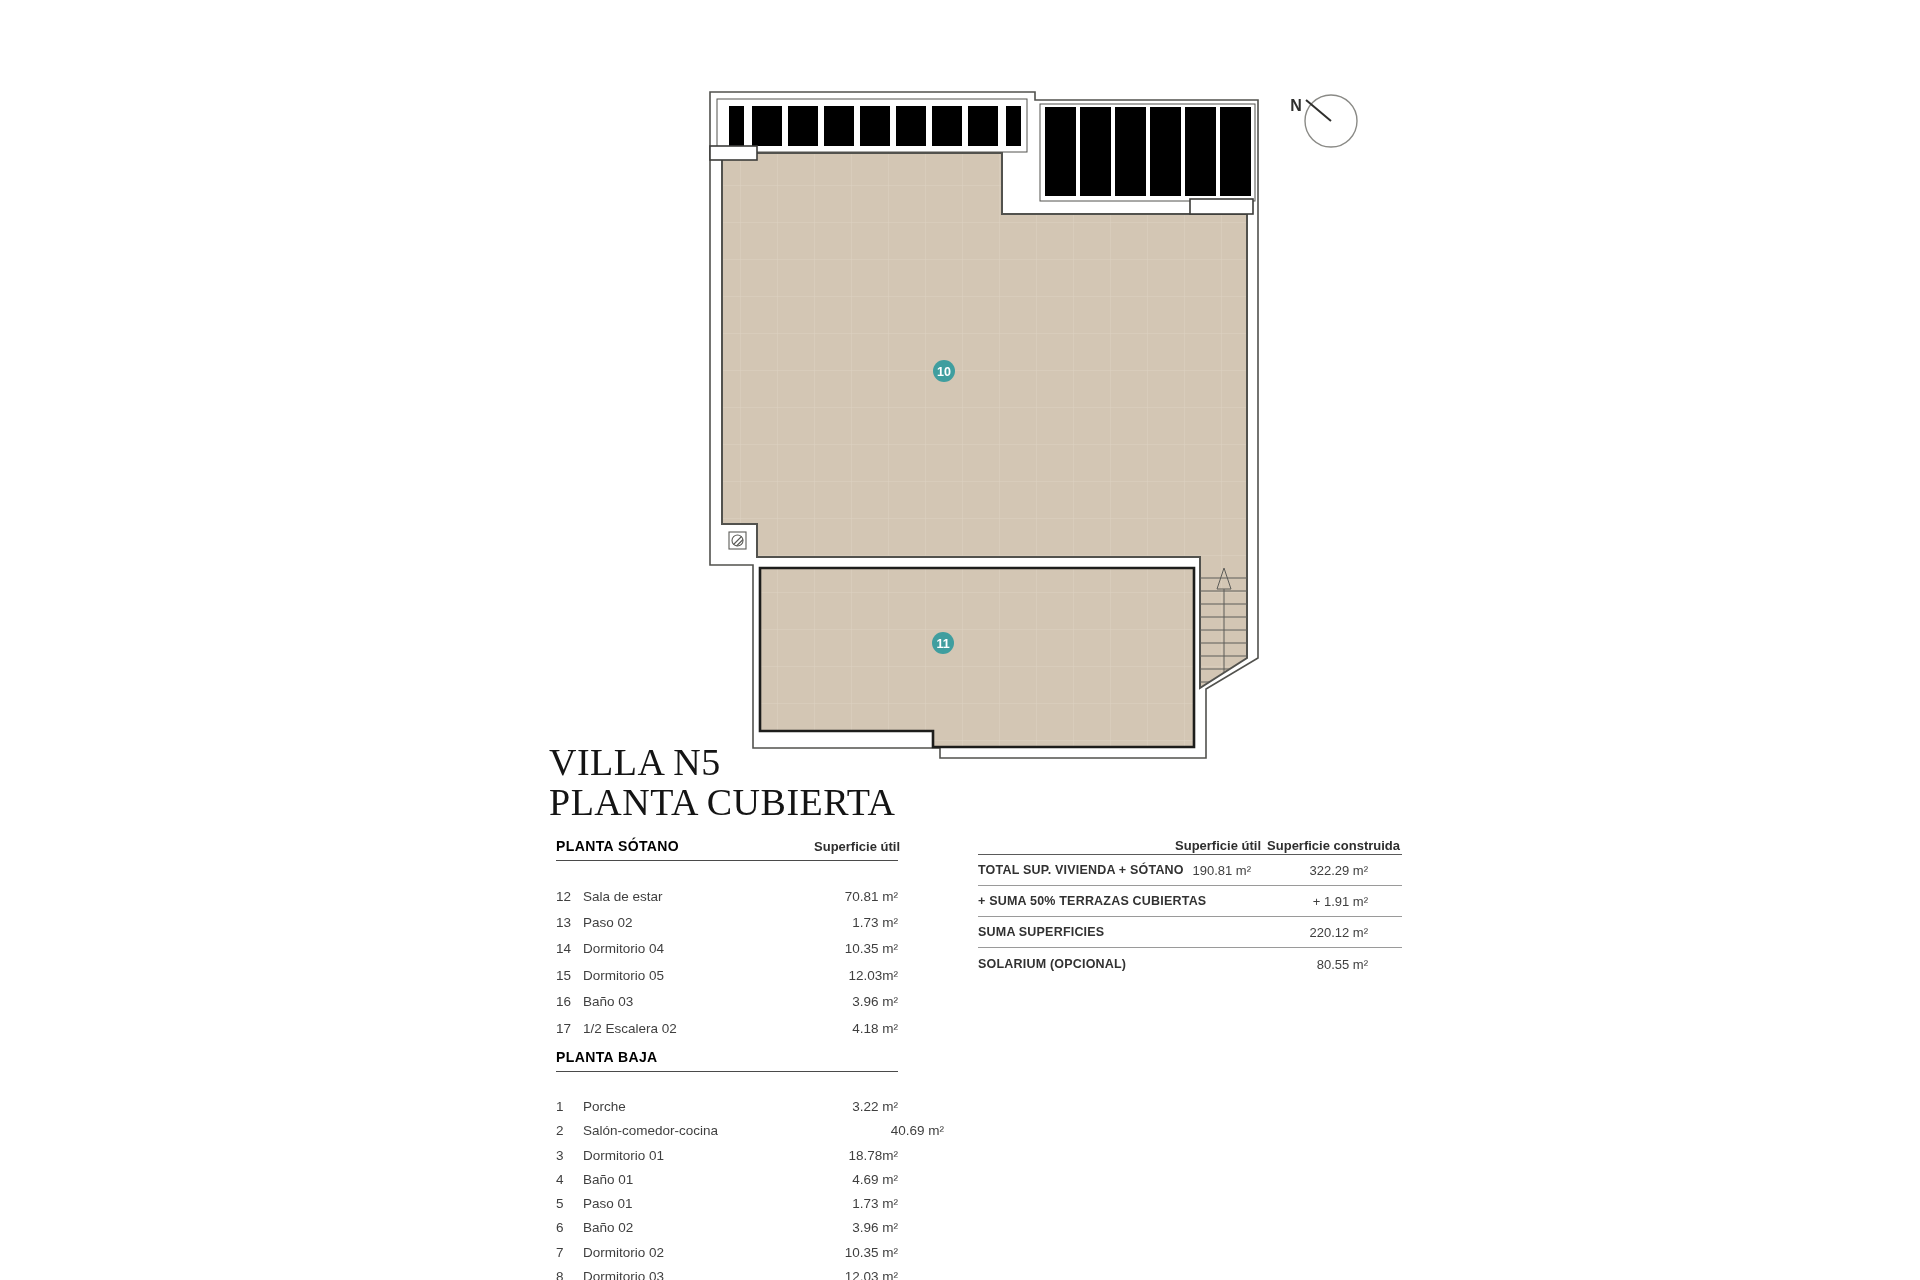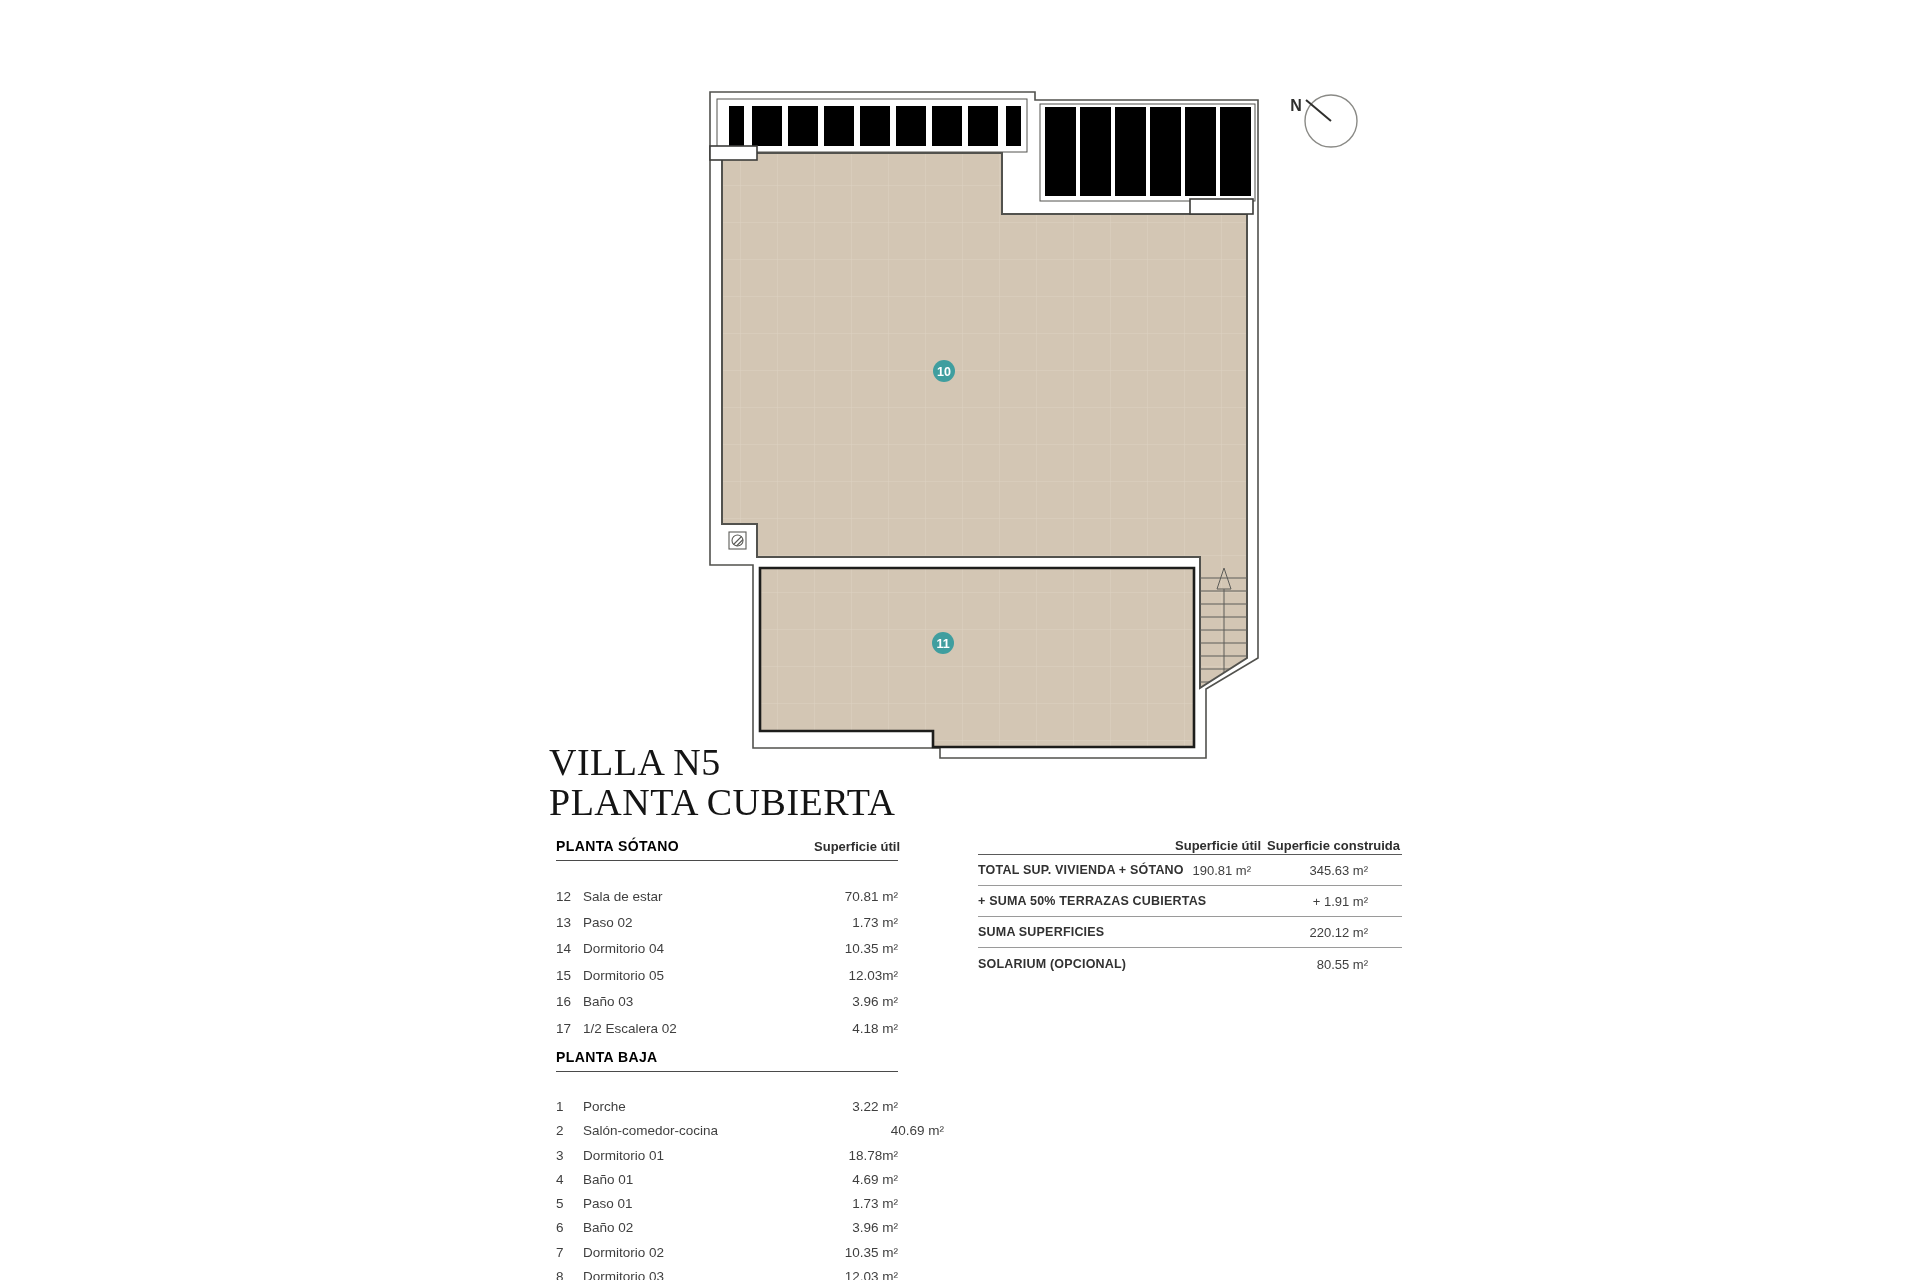--- a/index.html
+++ b/index.html
@@ -237,21 +237,21 @@
   </div>
 
   <div class="tbl-right">
     <div class="shead">
       <span class="h1">Superficie útil</span>
       <span class="h2">Superficie construida</span>
     </div>
     <div class="srow">
       <span class="lbl">TOTAL SUP. VIVIENDA + SÓTANO</span>
       <span class="v1">190.81  m²</span>
-      <span class="v2">345.63 m²</span>
+      <span class="v2">322.29 m²</span>
     </div>
     <div class="srow">
       <span class="lbl">+ SUMA 50% TERRAZAS CUBIERTAS</span>
       <span class="v1"></span>
       <span class="v2">+ 1.91 m²</span>
     </div>
     <div class="srow">
       <span class="lbl">SUMA SUPERFICIES</span>
       <span class="v1"></span>
       <span class="v2">220.12 m²</span>

